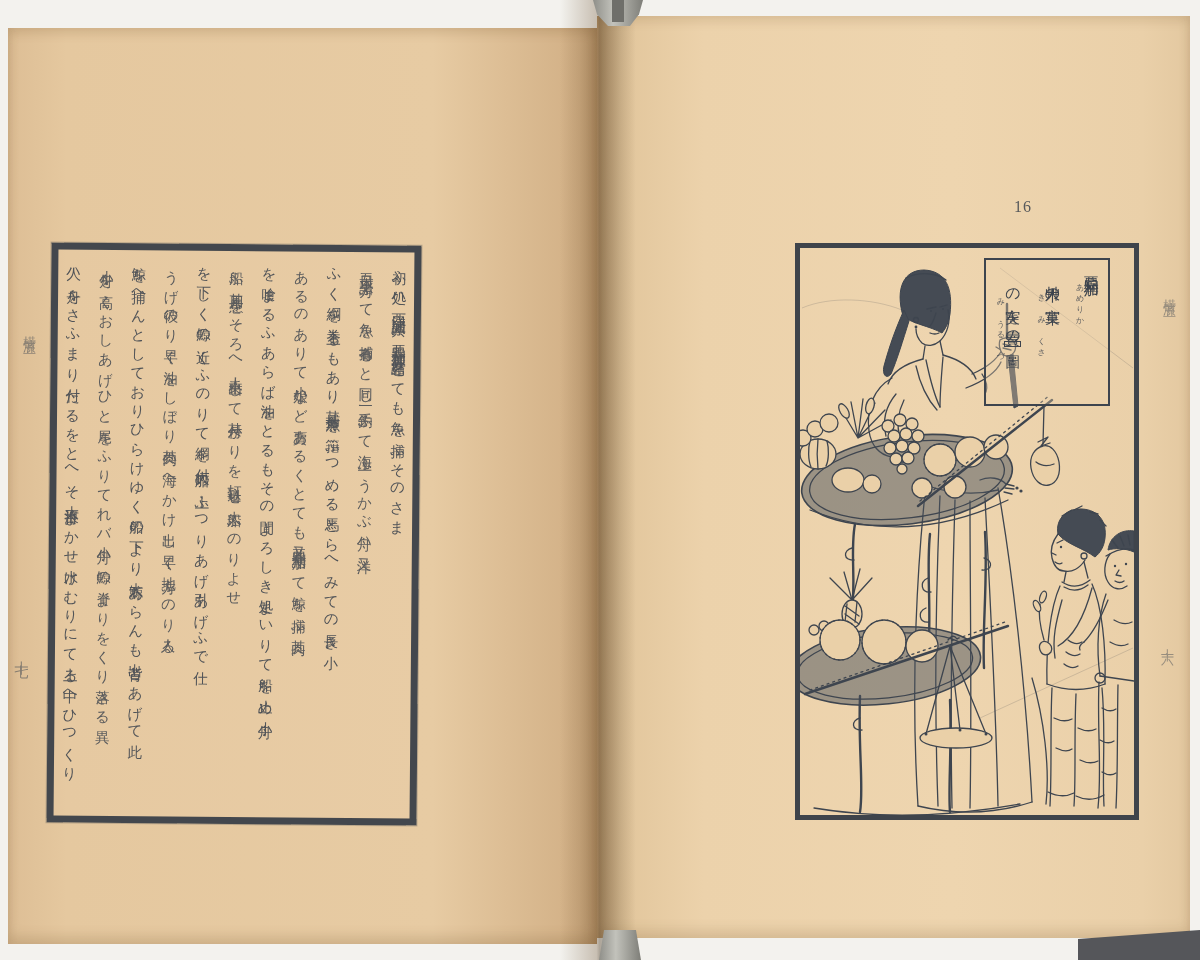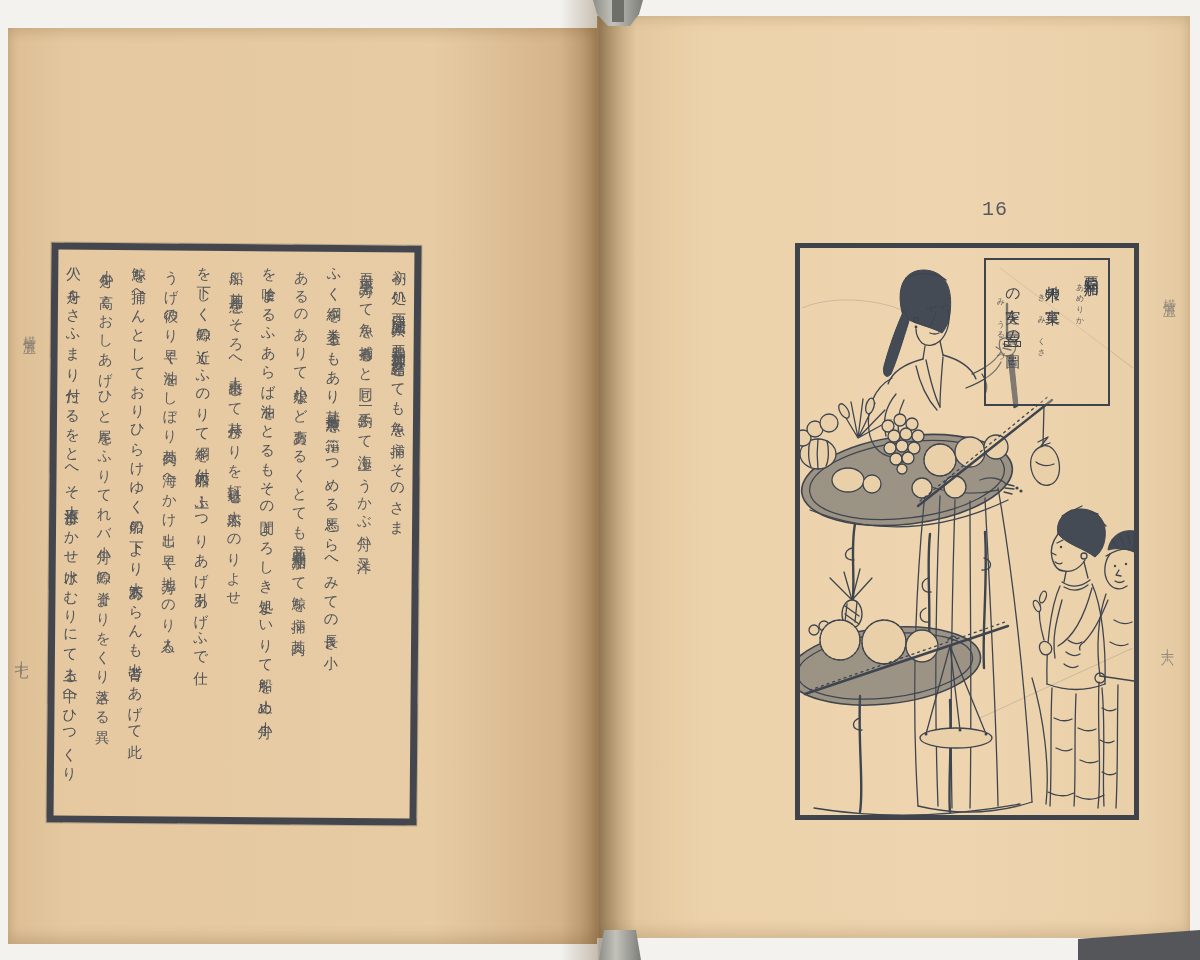--- a/index.html
+++ b/index.html
@@ -36,22 +36,22 @@
     font-family:"DejaVu Sans",sans-serif;}
   .tcol:nth-child(2n){margin-top:3px;opacity:.82;}
 
   
   .vmark{position:absolute;writing-mode:vertical-rl;text-orientation:upright;
     color:#4a5058;font-size:13px;letter-spacing:4px;font-family:"DejaVu Sans",sans-serif;}
   #left-margin-title{left:20px;top:325px;opacity:.55;}
   #left-folio{left:13px;top:650px;font-size:14px;opacity:.6;}
   #right-margin-title{left:1160px;top:288px;opacity:.5;}
   #right-folio{left:1158px;top:638px;opacity:.5;}
-  #page-number{position:absolute;left:982px;top:198px;color:#3d444e;opacity:.85;
-    font-family:Liberation Mono, monospace;font-size:20px;letter-spacing:1px;}
+  #page-number{position:absolute;left:1014px;top:198px;color:#3d444e;opacity:.85;
+    font-family:Liberation Serif, serif;font-size:16px;letter-spacing:1px;}
 
   
   #illu-frame{position:absolute;left:795px;top:243px;width:334px;height:567px;
     border:5px solid #3f444b;}
   #illu-frame svg{display:block;width:100%;height:100%;}
   #caption-box{position:absolute;right:24px;top:10px;width:118px;height:136px;
     border:2px solid #3d444e;display:flex;flex-direction:row-reverse;
     justify-content:space-around;padding:4px 2px;background:rgba(238,213,175,.35);z-index:5;}
   .cap-col{display:flex;flex-direction:row-reverse;align-items:flex-start;}
   .cap-main{writing-mode:vertical-rl;text-orientation:upright;font-size:15px;

